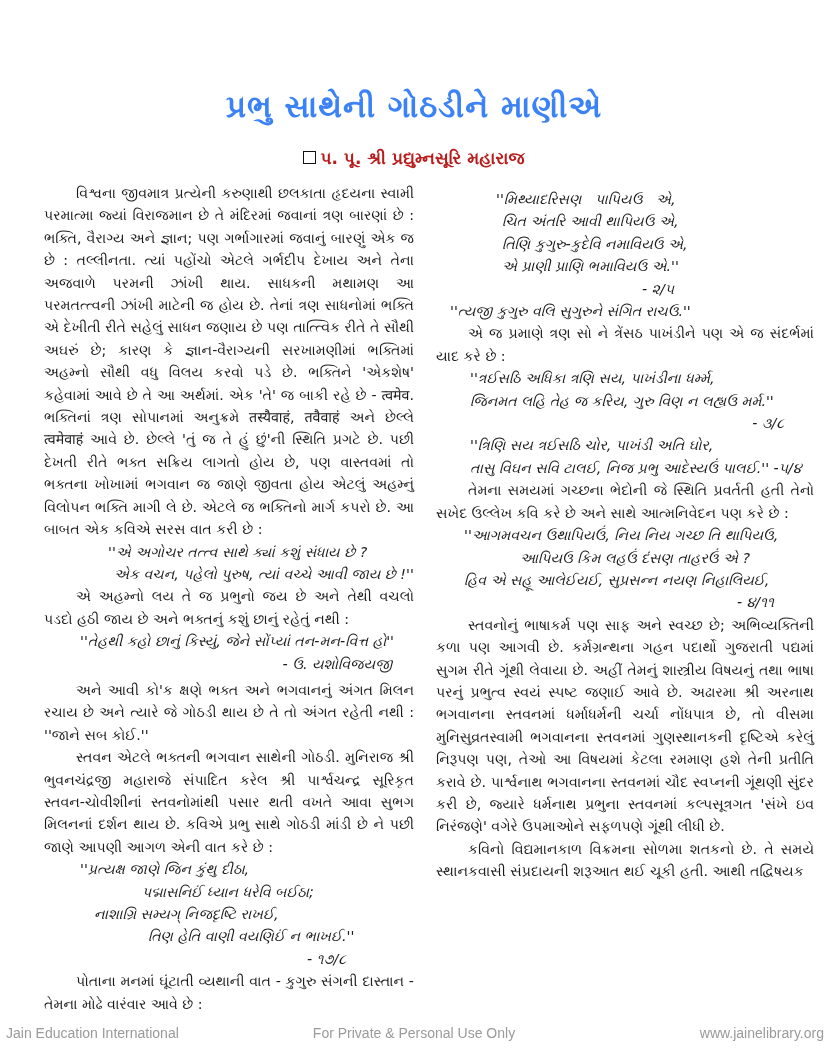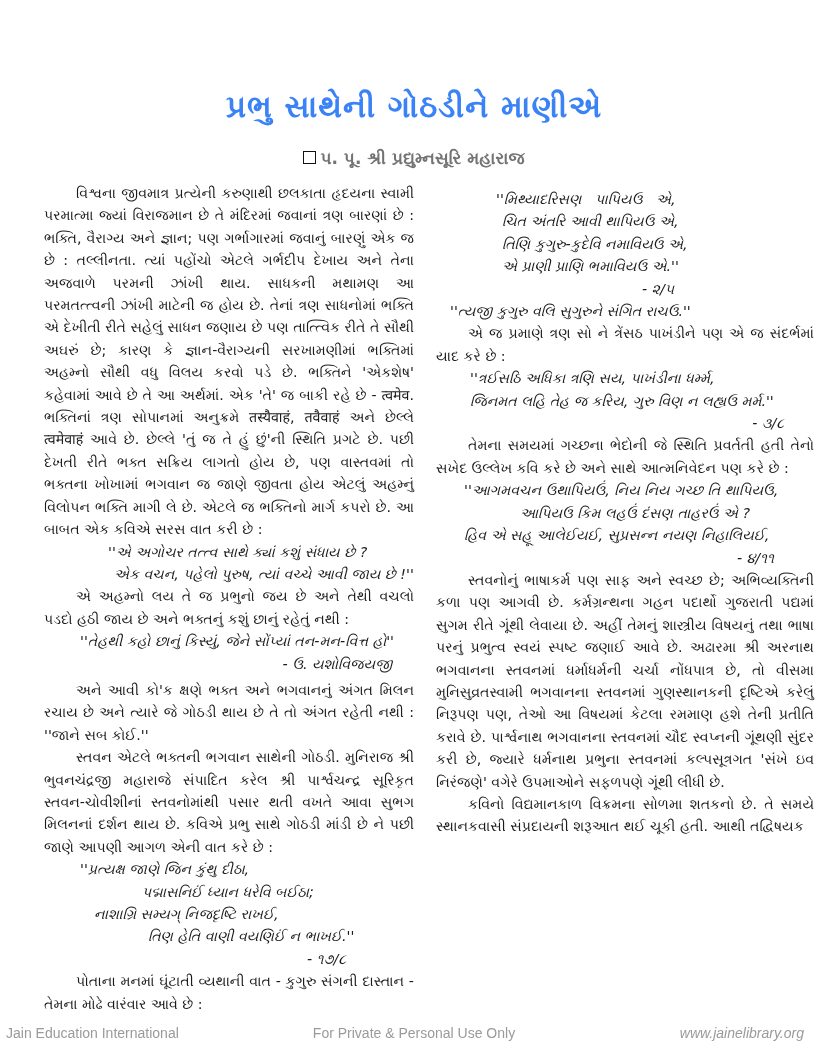--- a/index.html
+++ b/index.html
@@ -1,35 +1,35 @@
 <!DOCTYPE html>
 <html><head>
 <meta charset="utf-8">
 <style>
   html, body { margin: 0; padding: 0; background: #ffffff; }
   body { width: 828px; height: 1052px; position: relative; overflow: hidden;
          font-family: "DejaVu Sans", sans-serif; color: #1a1a1a; }
   .title { position: absolute; top: 88px; left: 0; width: 828px; text-align: center;
            font-size: 31px; font-weight: bold; letter-spacing: 1px; color: #3b82f6; }
   .byline { position: absolute; top: 148px; left: 0; width: 828px; text-align: center;
-            font-size: 17px; font-weight: bold; color: #737373; }
+            font-size: 17px; font-weight: bold; color: #b91c1c; }
   .byline .box { display: inline-block; width: 11px; height: 11px; border: 1.5px solid #111;
                  margin-right: 4px; vertical-align: 0px; }
   .col { position: absolute; top: 182px; font-size: 14.2px; line-height: 22.4px; }
   .col.left { left: 44px; width: 370px; }
   .col.right { left: 436px; width: 378px; }
   .p { margin: 0; text-align: justify; }
   .p.indent { text-indent: 32px; }
   .verse { margin: 0; font-style: italic; white-space: nowrap; }
   .ref { margin: 0; text-align: right; white-space: nowrap; font-style: italic; }
   .gap { height: 4px; }
   .footer { position: absolute; top: 1025px; font-family: "Liberation Sans", sans-serif;
             font-size: 14px; color: #9a9a9a; }
   .footer.l { left: 6px; } .footer.c { left: 0; width: 828px; text-align: center; }
-  .footer.r { right: 24px; font-style: italic; }
+  .footer.r { right: 4px; }
 </style>
 </head>
 <body>
 
 <div class="title">પ્રભુ સાથેની ગોઠડીને માણીએ</div>
 <div class="byline"><span class="box"></span><span>પ. પૂ. શ્રી પ્રદ્યુમ્નસૂરિ મહારાજ</span></div>
 
 <div class="col left">
   <p class="p indent">વિશ્વના જીવમાત્ર પ્રત્યેની કરુણાથી છલકાતા હૃદયના સ્વામી પરમાત્મા જ્યાં વિરાજમાન છે તે મંદિરમાં જવાનાં ત્રણ બારણાં છે : ભક્તિ, વૈરાગ્ય અને જ્ઞાન; પણ ગર્ભાગારમાં જવાનું બારણું એક જ છે : તલ્લીનતા. ત્યાં પહોંચો એટલે ગર્ભદીપ દેખાય અને તેના અજવાળે પરમની ઝાંખી થાય. સાધકની મથામણ આ પરમતત્ત્વની ઝાંખી માટેની જ હોય છે. તેનાં ત્રણ સાધનોમાં ભક્તિ એ દેખીતી રીતે સહેલું સાધન જણાય છે પણ તાત્ત્વિક રીતે તે સૌથી અઘરું છે; કારણ કે જ્ઞાન-વૈરાગ્યની સરખામણીમાં ભક્તિમાં અહમ્નો સૌથી વધુ વિલય કરવો પડે છે. ભક્તિને 'એકશેષ' કહેવામાં આવે છે તે આ અર્થમાં. એક 'તે' જ બાકી રહે છે - त्वमेव. ભક્તિનાં ત્રણ સોપાનમાં અનુક્રમે तस्यैवाहं, तवैवाहं અને છેલ્લે त्वमेवाहं આવે છે. છેલ્લે 'તું જ તે હું છું'ની સ્થિતિ પ્રગટે છે. પછી દેખતી રીતે ભક્ત સક્રિય લાગતો હોય છે, પણ વાસ્તવમાં તો ભક્તના ખોખામાં ભગવાન જ જાણે જીવતા હોય એટલું અહમ્નું વિલોપન ભક્તિ માગી લે છે. એટલે જ ભક્તિનો માર્ગ કપરો છે. આ બાબત એક કવિએ સરસ વાત કરી છે :</p>
   <div style="padding-left:64px">
@@ -60,20 +60,24 @@
     <p class="verse" style="padding-left:6px">એ પ્રાણી પ્રાણિ ભમાવિયઉ એ.''</p>
   </div>
   <p class="ref" style="padding-right:140px">- ૨/૫</p>
   <p class="verse" style="padding-left:14px">''ત્યજી કુગુરુ વલિ સુગુરુને સંગિત રાચઉ.''</p>
   <p class="p indent">એ જ પ્રમાણે ત્રણ સો ને ત્રેંસઠ પાખંડીને પણ એ જ સંદર્ભમાં યાદ કરે છે :</p>
   <div style="padding-left:34px">
     <p class="verse">''ત્રઈસઠિ અધિકા ત્રણિ સય, પાખંડીના ધર્મ્મ,</p>
     <p class="verse">જિનમત લહિ તેહ જ કરિય, ગુરુ વિણ ન લહ્યઉ મર્મ.''</p>
   </div>
   <p class="ref" style="padding-right:30px">- ૩/૮</p>
+  <div style="padding-left:34px">
+    <p class="verse">''ત્રિણિ સય ત્રઈસઠિ ચોર, પાખંડી અતિ ઘોર,</p>
+    <p class="verse">તાસુ વિઘન સવિ ટાલઈ, નિજ પ્રભુ આદેસ્યઉં પાલઈ.'' -૫/૪</p>
+  </div>
   <p class="p indent">તેમના સમયમાં ગચ્છના ભેદોની જે સ્થિતિ પ્રવર્તતી હતી તેનો સખેદ ઉલ્લેખ કવિ કરે છે અને સાથે આત્મનિવેદન પણ કરે છે :</p>
   <div style="padding-left:28px">
     <p class="verse">''આગમવચન ઉથાપિયઉં, નિય નિય ગચ્છ તિ થાપિયઉ,</p>
     <p class="verse" style="padding-left:56px">આપિયઉ કિમ લહઉં દંસણ તાહરઉં એ ?</p>
     <p class="verse">હિવ એ સહૂ આલેઈયઈ, સુપ્રસન્ન નયણ નિહાલિયઈ,</p>
   </div>
   <p class="ref" style="padding-right:40px">- ૪/૧૧</p>
   <p class="p indent">સ્તવનોનું ભાષાકર્મ પણ સાફ અને સ્વચ્છ છે; અભિવ્યક્તિની કળા પણ આગવી છે. કર્મગ્રન્થના ગહન પદાર્થો ગુજરાતી પદ્યમાં સુગમ રીતે ગૂંથી લેવાયા છે. અહીં તેમનું શાસ્ત્રીય વિષયનું તથા ભાષા પરનું પ્રભુત્વ સ્વયં સ્પષ્ટ જણાઈ આવે છે. અઢારમા શ્રી અરનાથ ભગવાનના સ્તવનમાં ધર્માધર્મની ચર્ચા નોંધપાત્ર છે, તો વીસમા મુનિસુવ્રતસ્વામી ભગવાનના સ્તવનમાં ગુણસ્થાનકની દૃષ્ટિએ કરેલું નિરૂપણ પણ, તેઓ આ વિષયમાં કેટલા રમમાણ હશે તેની પ્રતીતિ કરાવે છે. પાર્શ્વનાથ ભગવાનના સ્તવનમાં ચૌદ સ્વપ્નની ગૂંથણી સુંદર કરી છે, જ્યારે ધર્મનાથ પ્રભુના સ્તવનમાં કલ્પસૂત્રગત 'સંખે ઇવ નિરંજણે' વગેરે ઉપમાઓને સફળપણે ગૂંથી લીધી છે.</p>
   <p class="p indent">કવિનો વિદ્યમાનકાળ વિક્રમના સોળમા શતકનો છે. તે સમયે સ્થાનકવાસી સંપ્રદાયની શરૂઆત થઈ ચૂકી હતી. આથી તદ્વિષયક</p>
 </div>

